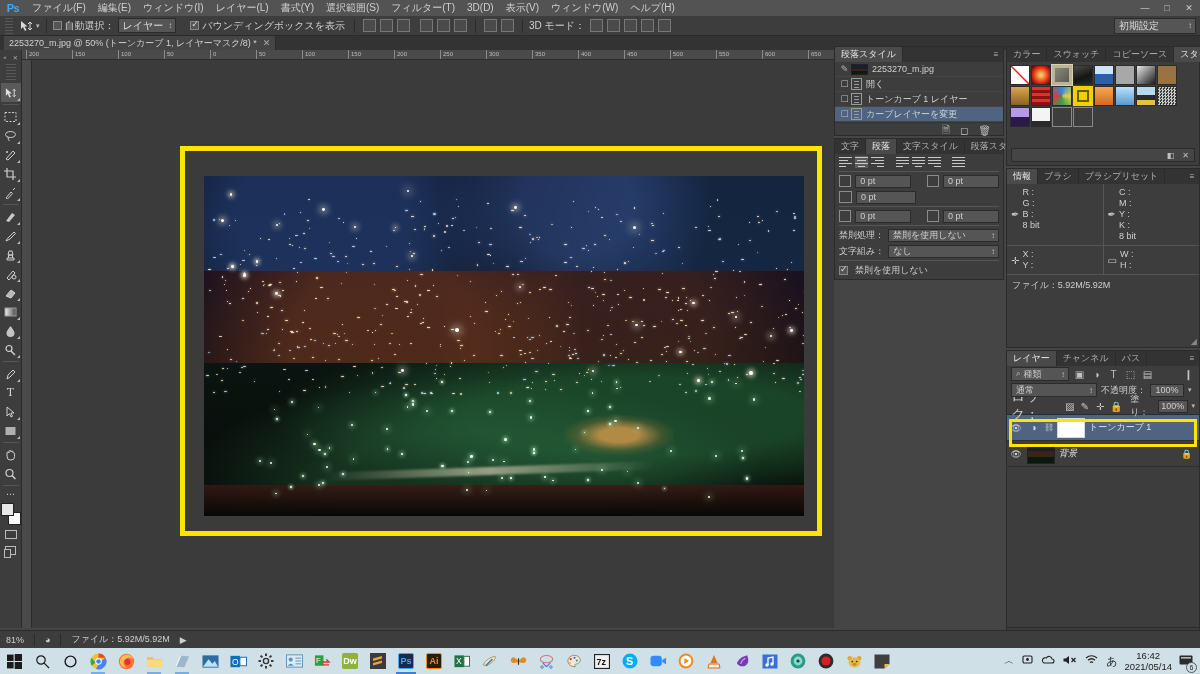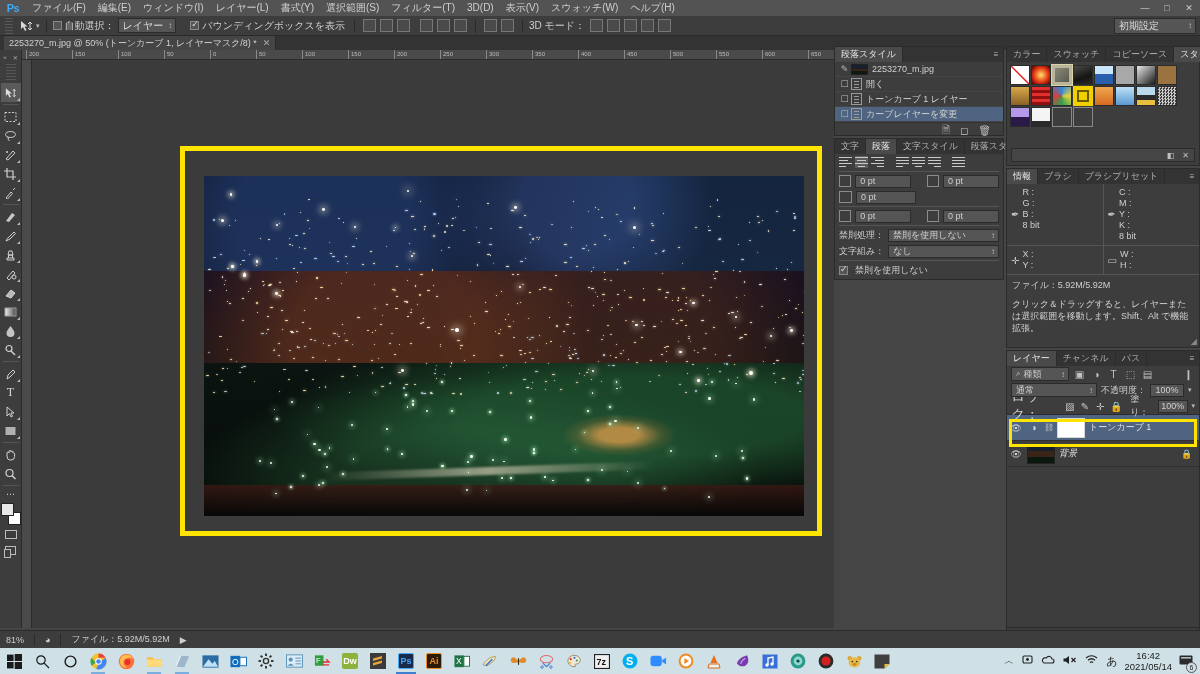--- a/index.html
+++ b/index.html
@@ -251,21 +251,21 @@
     <div class="ps-logo">Ps</div>
     <div class="menu-item">ファイル(F)</div>
     <div class="menu-item">編集(E)</div>
     <div class="menu-item">ウィンドウ(I)</div>
     <div class="menu-item">レイヤー(L)</div>
     <div class="menu-item">書式(Y)</div>
     <div class="menu-item">選択範囲(S)</div>
     <div class="menu-item">フィルター(T)</div>
     <div class="menu-item">3D(D)</div>
     <div class="menu-item">表示(V)</div>
-    <div class="menu-item">スウォッチ(W)</div>
+    <div class="menu-item">ウィンドウ(W)</div>
     <div class="menu-item">ヘルプ(H)</div>
     <div class="win-ctl">
       <div>—</div>
       <div>□</div>
       <div>✕</div>
     </div>
   </div>
 
   <div class="optionsbar">
     <div class="grip"></div>
@@ -1344,21 +1344,20 @@
       </div>
       <div class="iq">
         <span class="eyed">▭</span>
         <span class="rows">
           <span>W :</span><br>
           <span>H :</span>
         </span>
       </div>
     </div>
     <div class="info-file">ファイル：5.92M/5.92M</div>
-    <div class="info-text">クリック＆ドラッグすると、レイヤーまたは選択範囲を移動します。Shift、Alt で機能拡張。</div>
     <span style="position:absolute;right:2px;bottom:1px;font-size:8px;color:#888;">◢</span>
   </div>
 
   <div class="panel" style="left:1006px; top:350px; width:194px; height:296px;">
     <div class="panel-tabs">
       <div class="ptab active">レイヤー</div>
       <div class="ptab">チャンネル</div>
       <div class="ptab">パス</div>
       <div class="panel-menu">≡</div>
     </div>

